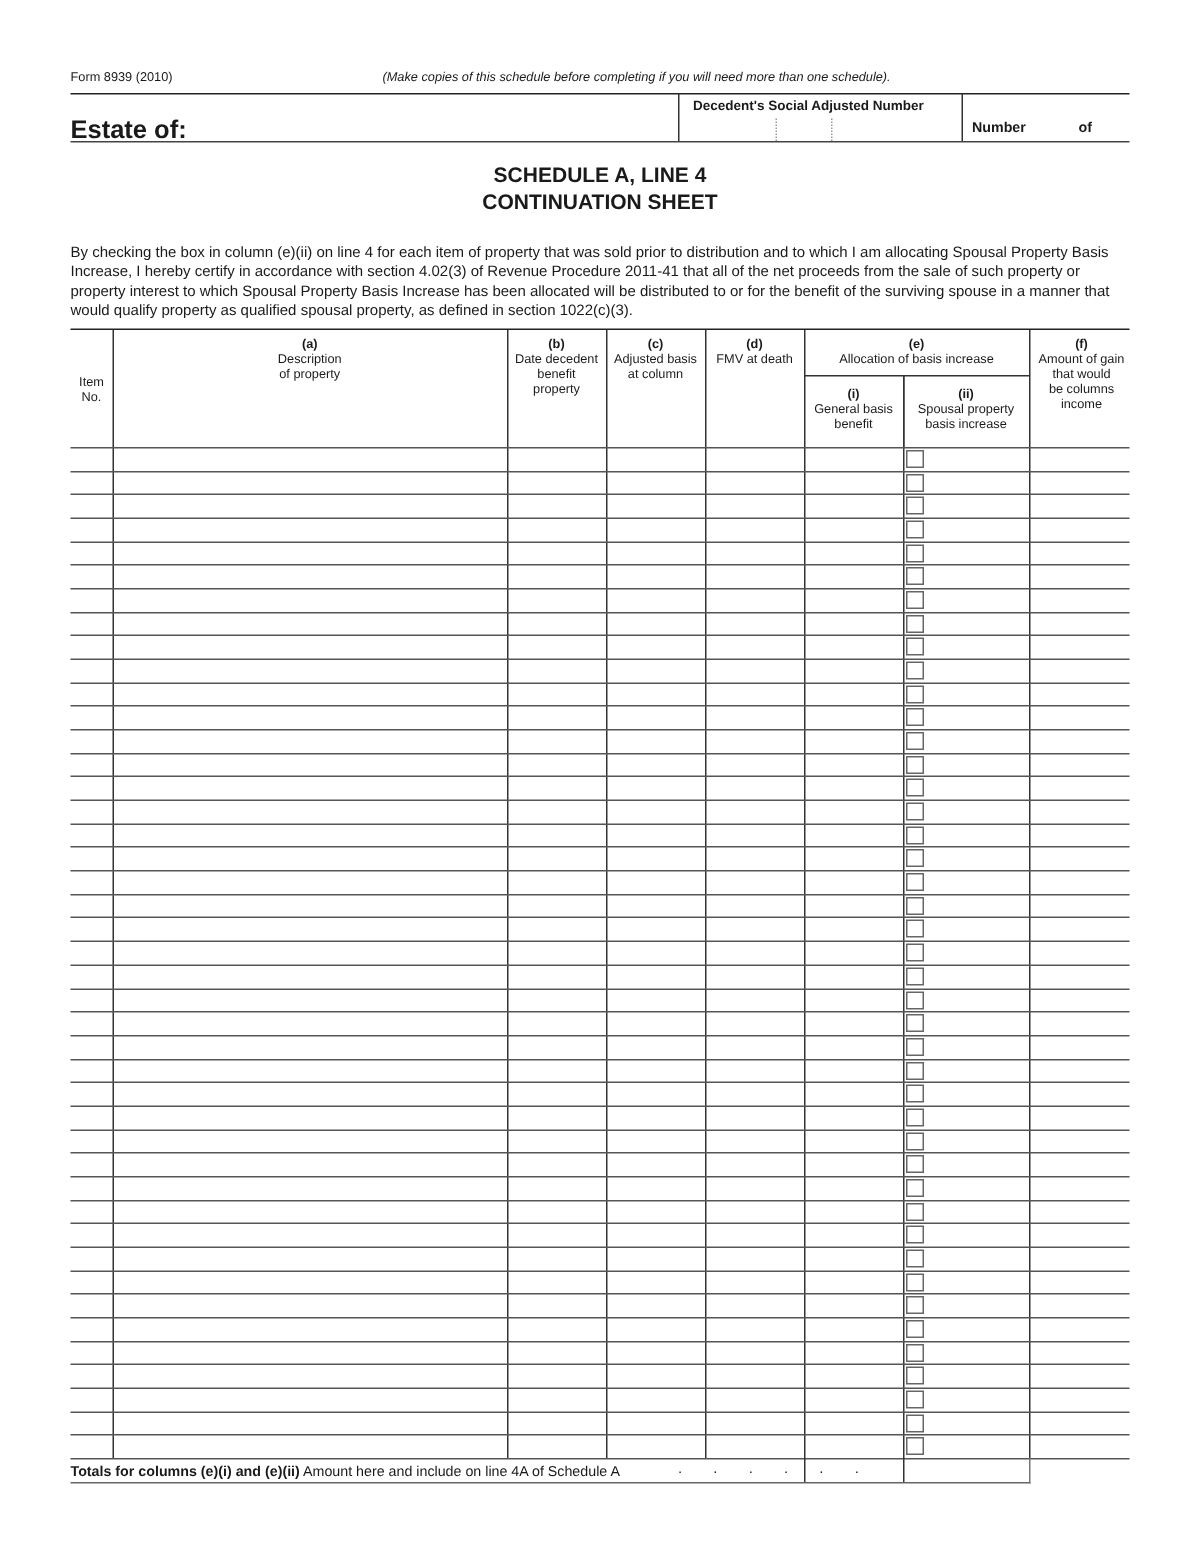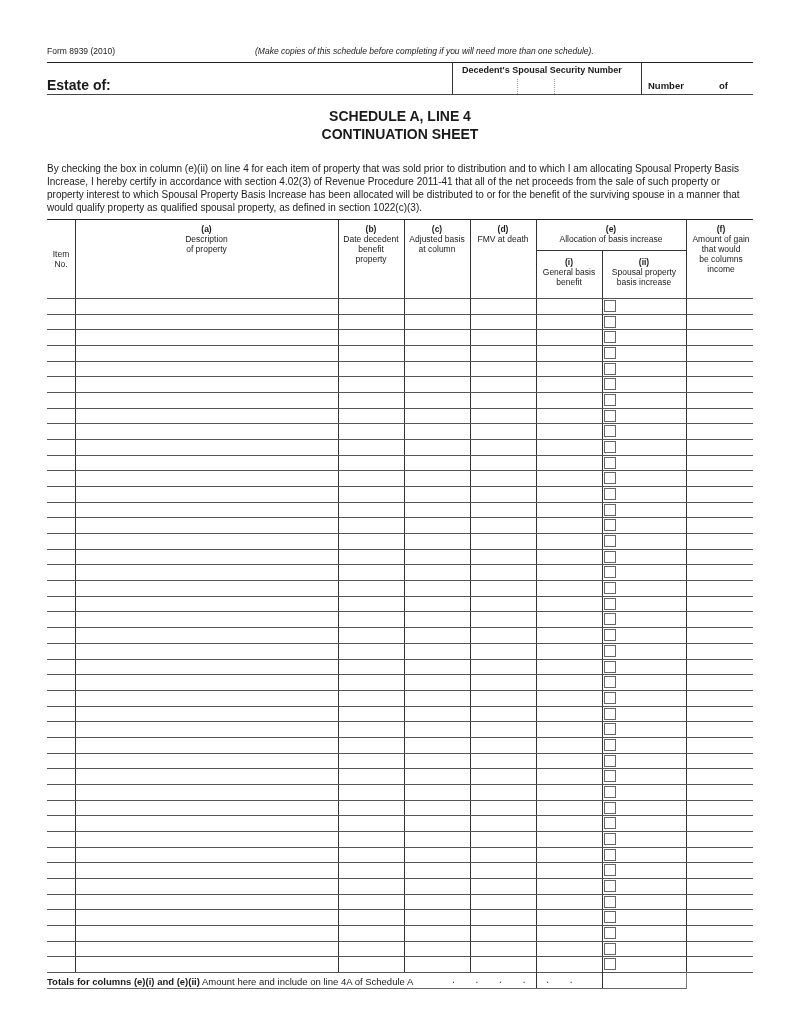--- a/index.html
+++ b/index.html
@@ -1,21 +1,21 @@
 <!DOCTYPE html>
 <html><head>
 <meta charset="utf-8">
 <style>
   html, body { margin:0; padding:0; background:#fff; }
   body { width:800px; height:1035px; position:relative; font-family:"Liberation Sans", sans-serif; color:#1a1a1a; overflow:hidden; }
   .abs { position:absolute; }
   .formid { left:47px; top:46px; font-size:8.5px; }
   .copies { left:255px; top:46px; font-size:8.5px; font-style:italic; }
   .hr-top { left:47px; top:62px; width:706px; height:0; border-top:1.5px solid #222; }
-  .estate { left:47px; top:77px; font-size:14px; font-weight:bold; }
+  .estate { left:47px; top:77px; font-size:17px; font-weight:bold; }
   .hr-estate { left:47px; top:94px; width:706px; height:0; border-top:1.5px solid #444; }
   .ssn-box { left:452px; top:62px; width:188px; height:32px; border-left:1px solid #333; border-right:1px solid #333; }
   .ssn-label { left:462px; top:65px; font-size:9px; font-weight:bold; }
   .ssn-sep1 { left:517px; top:79px; height:15px; border-left:1px dotted #999; }
   .ssn-sep2 { left:554px; top:79px; height:15px; border-left:1px dotted #999; }
   .number-lbl { left:648px; top:80px; font-size:9.5px; font-weight:bold; }
   .of-lbl { left:719px; top:80px; font-size:9.5px; font-weight:bold; }
   .title1 { left:0; width:800px; text-align:center; top:108px; font-size:14px; font-weight:bold; }
   .title2 { left:0; width:800px; text-align:center; top:126px; font-size:14px; font-weight:bold; }
   .intro { left:47px; top:162px; width:712px; font-size:10px; line-height:13px; }
@@ -33,21 +33,21 @@
 <body>
 
 <div class="abs formid">Form 8939 (2010)</div>
 <div class="abs copies">(Make copies of this schedule before completing if you will need more than one schedule).</div>
 <div class="abs hr-top"></div>
 
 <div class="abs estate">Estate of:</div>
 <div class="abs" style="left:115px;top:66px;width:330px;height:26px;"></div>
 
 <div class="abs ssn-box"></div>
-<div class="abs ssn-label">Decedent's Spousal Security Number</div>
+<div class="abs ssn-label">Decedent's Social Adjusted Number</div>
 <div class="abs ssn-sep1"></div>
 <div class="abs ssn-sep2"></div>
 <div class="abs" style="left:456px;top:79px;width:180px;height:14px;"></div>
 
 <div class="abs number-lbl">Number</div>
 <div class="abs" style="left:690px;top:78px;width:26px;height:14px;"></div>
 <div class="abs of-lbl">of</div>
 <div class="abs" style="left:733px;top:78px;width:20px;height:14px;"></div>
 <div class="abs hr-estate"></div>
 

